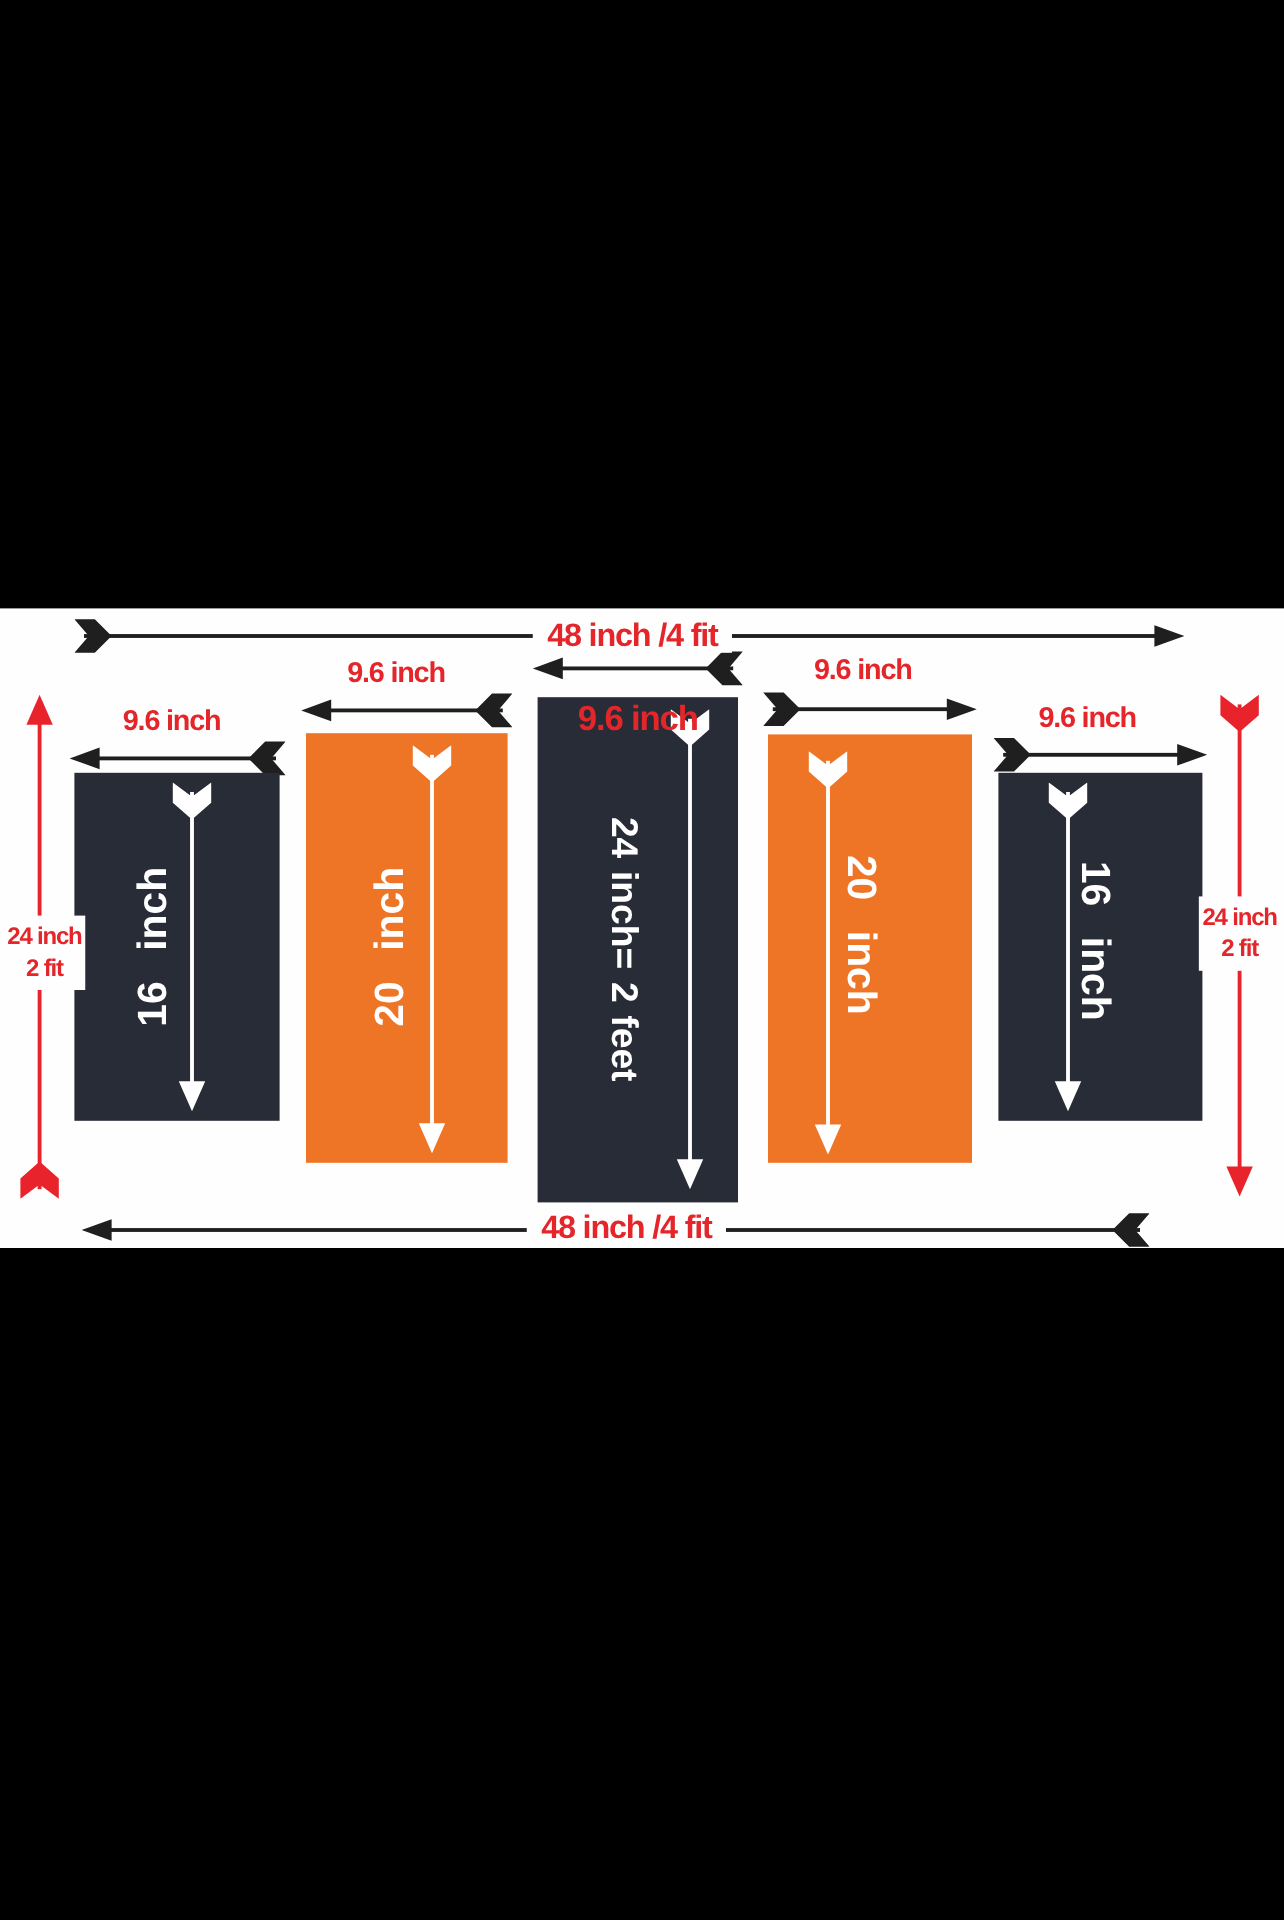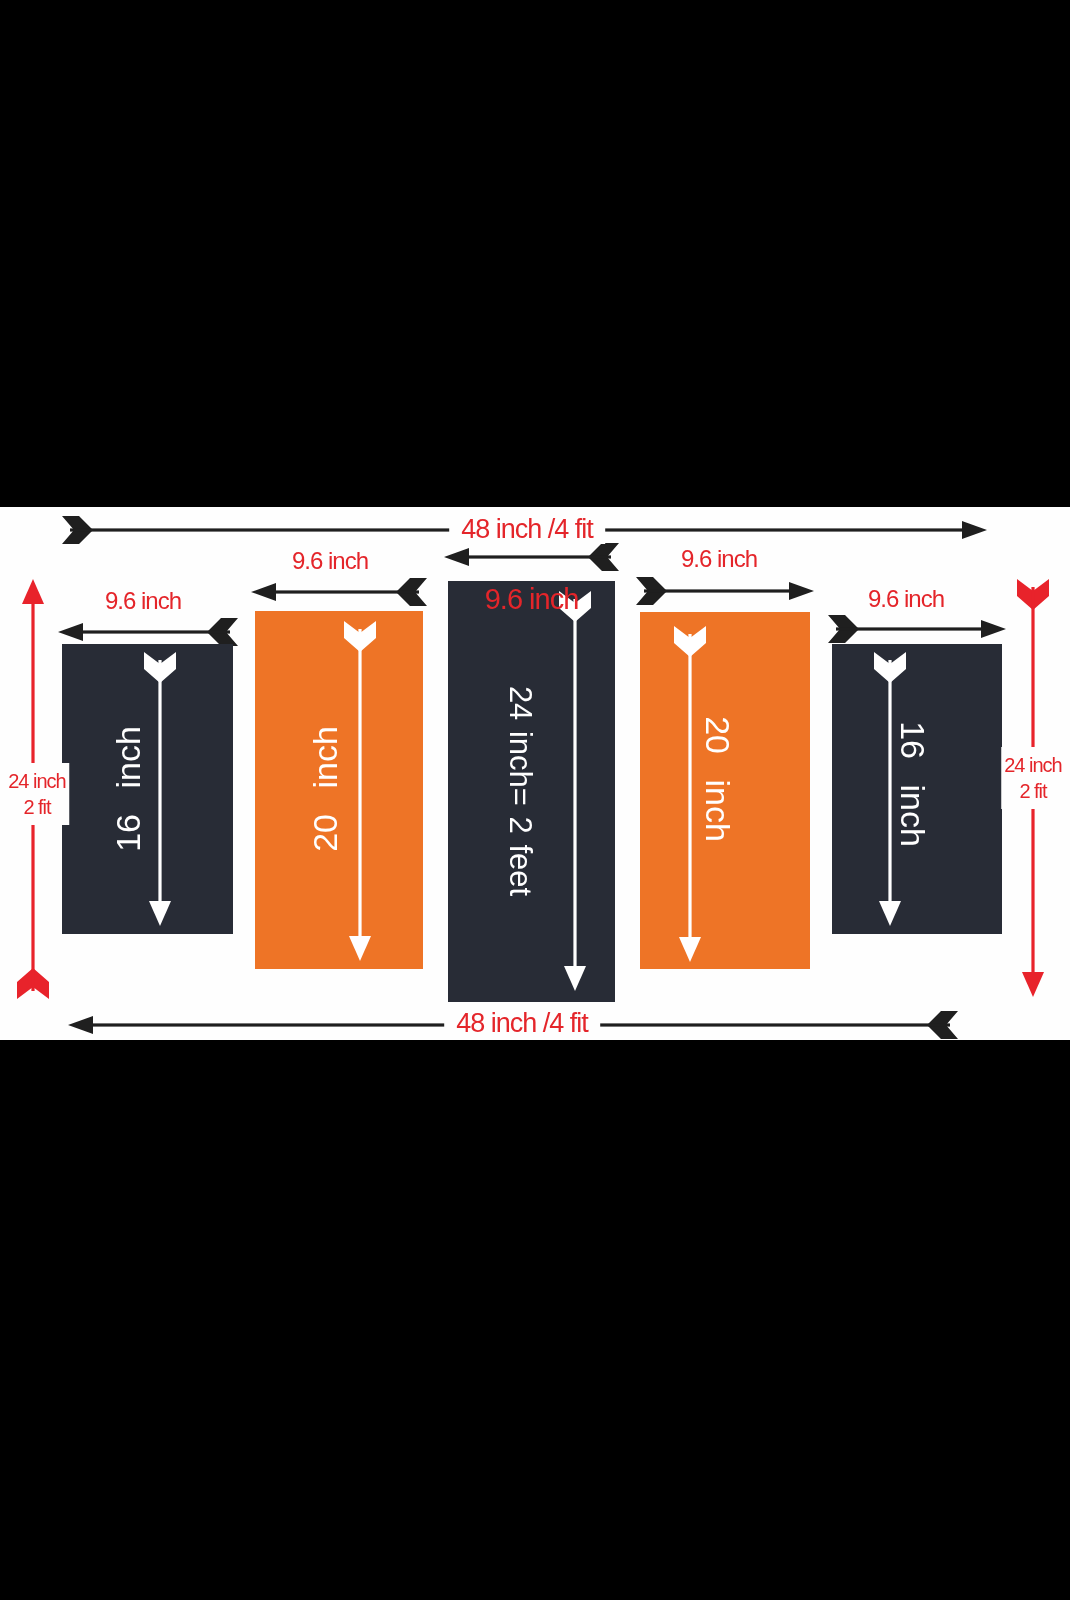--- a/index.html
+++ b/index.html
@@ -1,19 +1,19 @@
 <!DOCTYPE html>
 <html style="--letterbox: #000000; --canvas: #fefefe; --panel-dark: #282c36; --panel-orange: #ee7426; --label-red: #e4252a; --arrow-red: #e8232b; --arrow-black: #1f1f1f; --arrow-white: #ffffff;"><head>
 <meta charset="utf-8">
 <style>
   html,body{margin:0;padding:0;background:#000;}
   .stage{
     position:relative;width:1070px;height:1600px;overflow:hidden;
     background:var(--letterbox,#000);
-    font-family:"Liberation Sans",sans-serif;font-weight:normal;
+    font-family:"Liberation Sans",sans-serif;font-weight:bold;
   }
   .letterbox{position:absolute;left:0;width:1070px;background:var(--letterbox,#000);}
   .letterbox.top{top:0;height:507px;}
   .letterbox.bottom{top:1040px;height:560px;}
   .artboard{position:absolute;left:0;top:507px;width:1070px;height:533px;background:var(--canvas,#fff);}
   .arrow{position:absolute;}
   .arrow svg{display:block;}
   
   .dim-label{
     position:absolute;transform:translateX(-50%);

